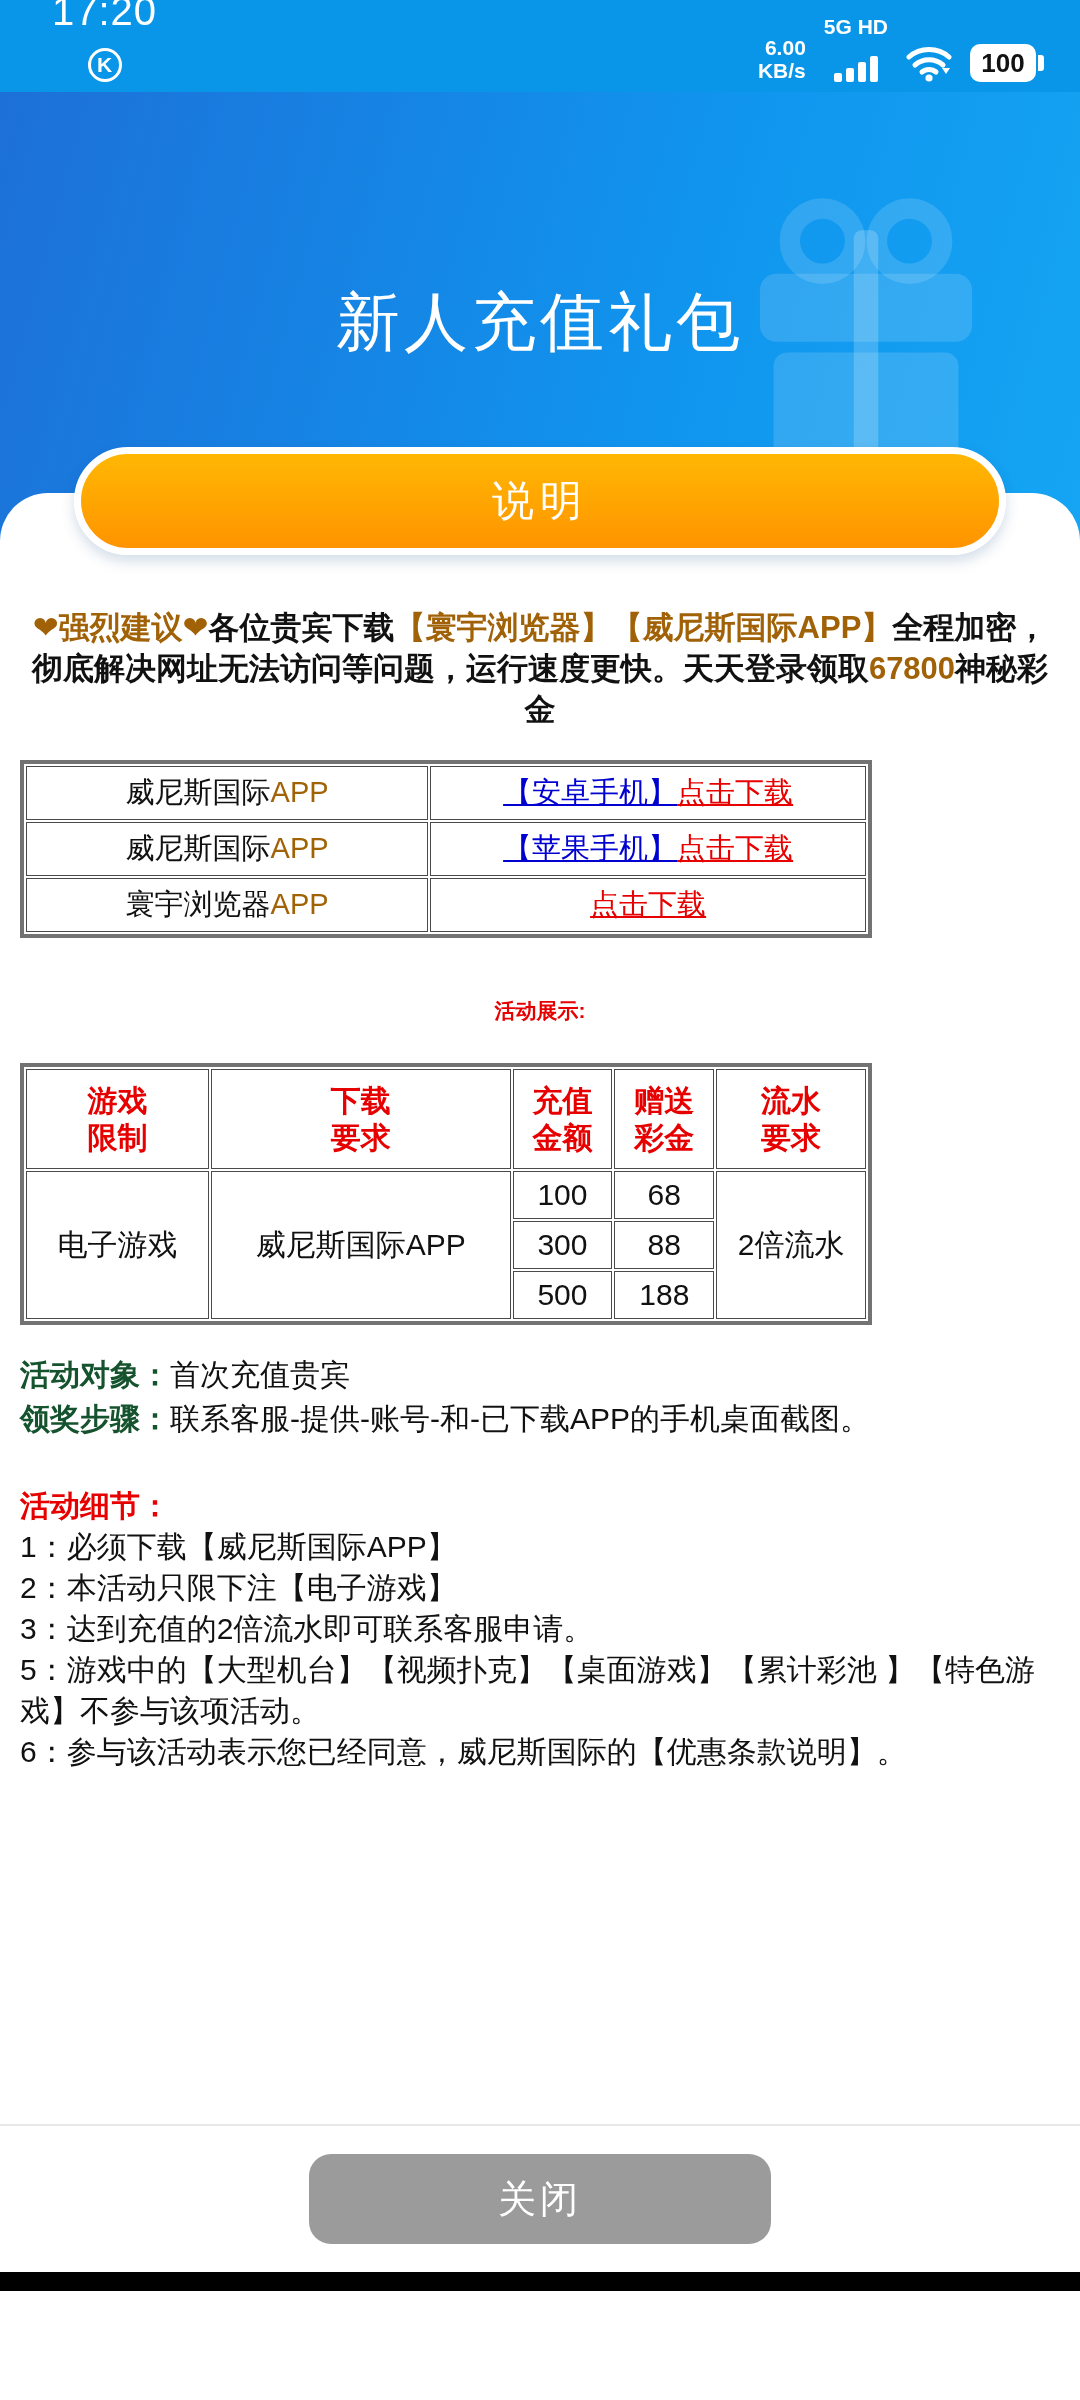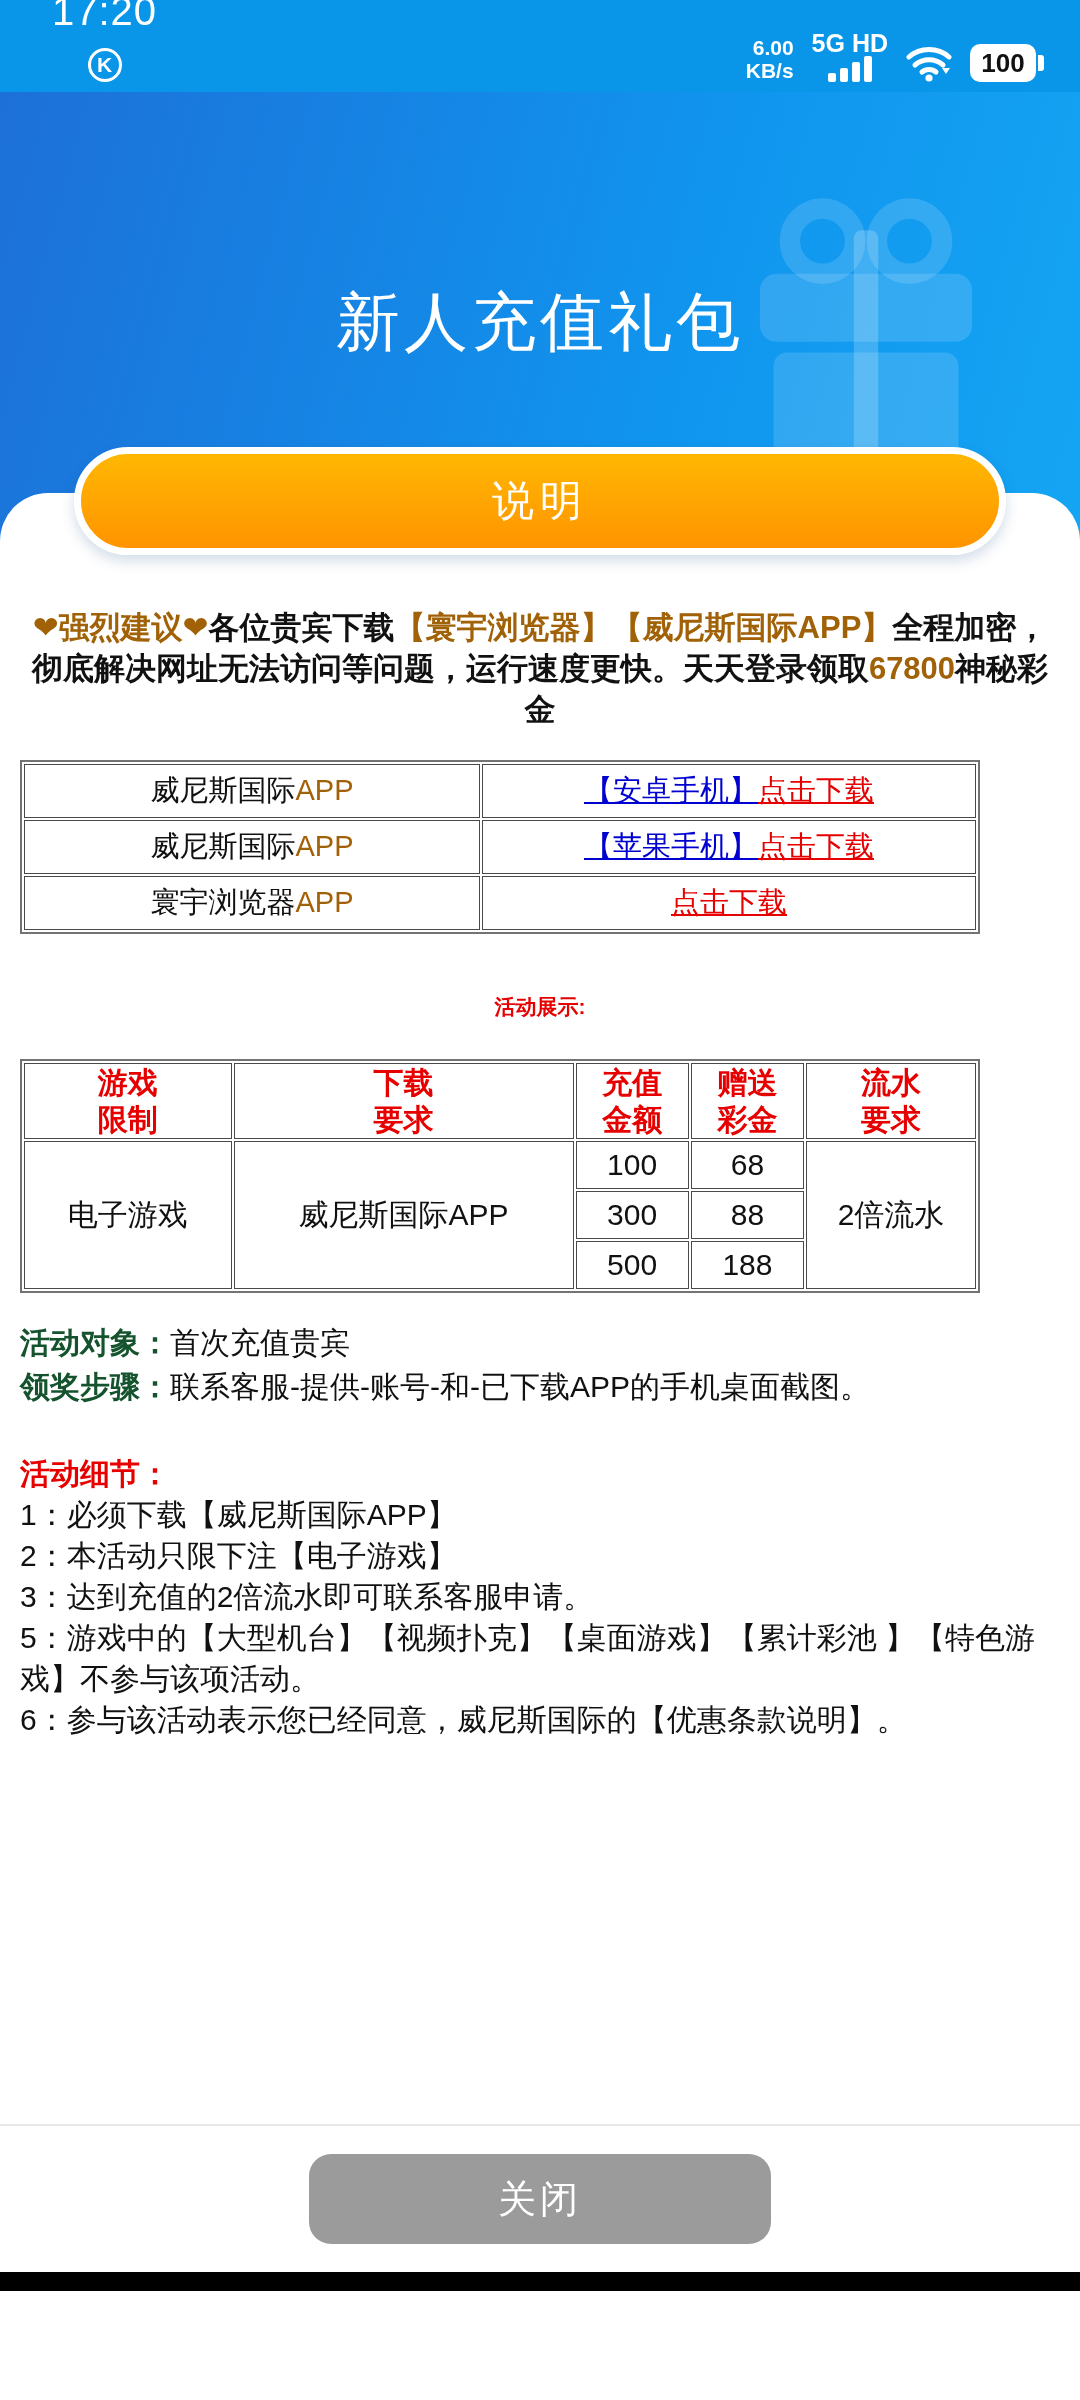--- a/index.html
+++ b/index.html
@@ -10,21 +10,21 @@
   
   .status-bar { position:relative; z-index:3; height:92px; background:#0996e8; color:#fff;
     display:flex; align-items:flex-end; justify-content:space-between; padding:0 36px 10px 52px; }
   .sb-left { display:flex; align-items:center; gap:14px;flex-direction:column; }
   .sb-time { font-size:40px; font-weight:400; letter-spacing:1px; }
   .k-badge { width:34px; height:34px; border:3px solid #fff; border-radius:50%;
     display:flex; align-items:center; justify-content:center; font-size:21px; font-weight:bold; }
   .sb-right { display:flex; align-items:flex-end; gap:18px; }
   .net-speed { text-align:right; font-size:21px; line-height:23px; font-weight:bold; }
   .sig { display:flex; flex-direction:column; align-items:center; }
-  .sig-label { font-size:25px; font-weight:bold; line-height:22px; margin-bottom:2px; }
+  .sig-label { font-size:21px; font-weight:bold; line-height:22px; margin-bottom:18px; }
   .bars { display:flex; align-items:flex-end; gap:4px; height:26px; }
   .bars span { width:8px; background:#fff; border-radius:2px; display:block; }
   .b1{height:9px;} .b2{height:14px;} .b3{height:20px;} .b4{height:26px;}
   .wifi { width:46px; height:38px; }
   .battery { display:flex; align-items:center; }
   .batt-body { background:#fff; color:#111; border-radius:10px; width:66px; height:38px;
     display:flex; align-items:center; justify-content:center; font-size:26px; font-weight:bold; }
   .batt-nub { width:6px; height:16px; background:#fff; border-radius:0 3px 3px 0; margin-left:2px; }
 
   
@@ -41,32 +41,32 @@
     width:932px; height:108px; border:7px solid #ffffff; border-radius:56px;
     background:linear-gradient(180deg,#ffb703 0%,#ff9400 100%);
     color:#fff; font-size:42px; letter-spacing:6px; font-family:Liberation Mono, monospace;
     box-shadow:0 6px 14px rgba(0,60,120,0.18); cursor:pointer; }
 
   .notice { margin:0 24px; text-align:center; font-weight:bold; font-size:31px; line-height:41px; color:#111; }
   .red { color:#a16207; }
   .blk { color:#111111; }
 
   table { border-collapse:separate; border-spacing:2px; background:#fff; }
-  .dl-table, .promo-table { width:960px; margin:30px 20px 8px; border:2px solid #737373; }
+  .dl-table, .promo-table { width:852px; margin:30px 20px 8px; border:4px solid #737373; }
   .dl-table td { border:1px solid #4a4a4a; text-align:center; font-size:29px; padding:6px 4px; color:#111; }
   .dl-col-app { width:48%; }
   .dl-col-link { width:52%; }
   a.link-blue { color:#0000d0; text-decoration:underline; }
   a.link-red { color:#e60000; text-decoration:underline; }
 
   .section-title { margin-top:59px; text-align:center; color:#e60000; font-weight:bold; font-size:21px; }
 
   .promo-table { margin-top:38px; }
   .promo-table th { border:1px solid #4a4a4a; color:#e60000; font-weight:bold; font-size:30px;
-    line-height:37px; padding:0 0; }
+    line-height:37px; padding:12px 0; }
   .promo-table td { border:1px solid #4a4a4a; text-align:center; font-size:30px; color:#111; padding:6px 0; height:46px; }
   .pc1{width:22%;} .pc2{width:36%;} .pc3{width:12%;} .pc4{width:12%;} .pc5{width:18%;}
 
   .info-block { margin:28px 20px 0; font-size:30px; line-height:44px; color:#111; }
   .info-label { color:#14532d; font-weight:bold; }
 
   .details-block { margin:44px 20px 0; font-size:30px; line-height:41px; color:#111; }
   .details-title { color:#e60000; font-weight:bold; }
 
   

